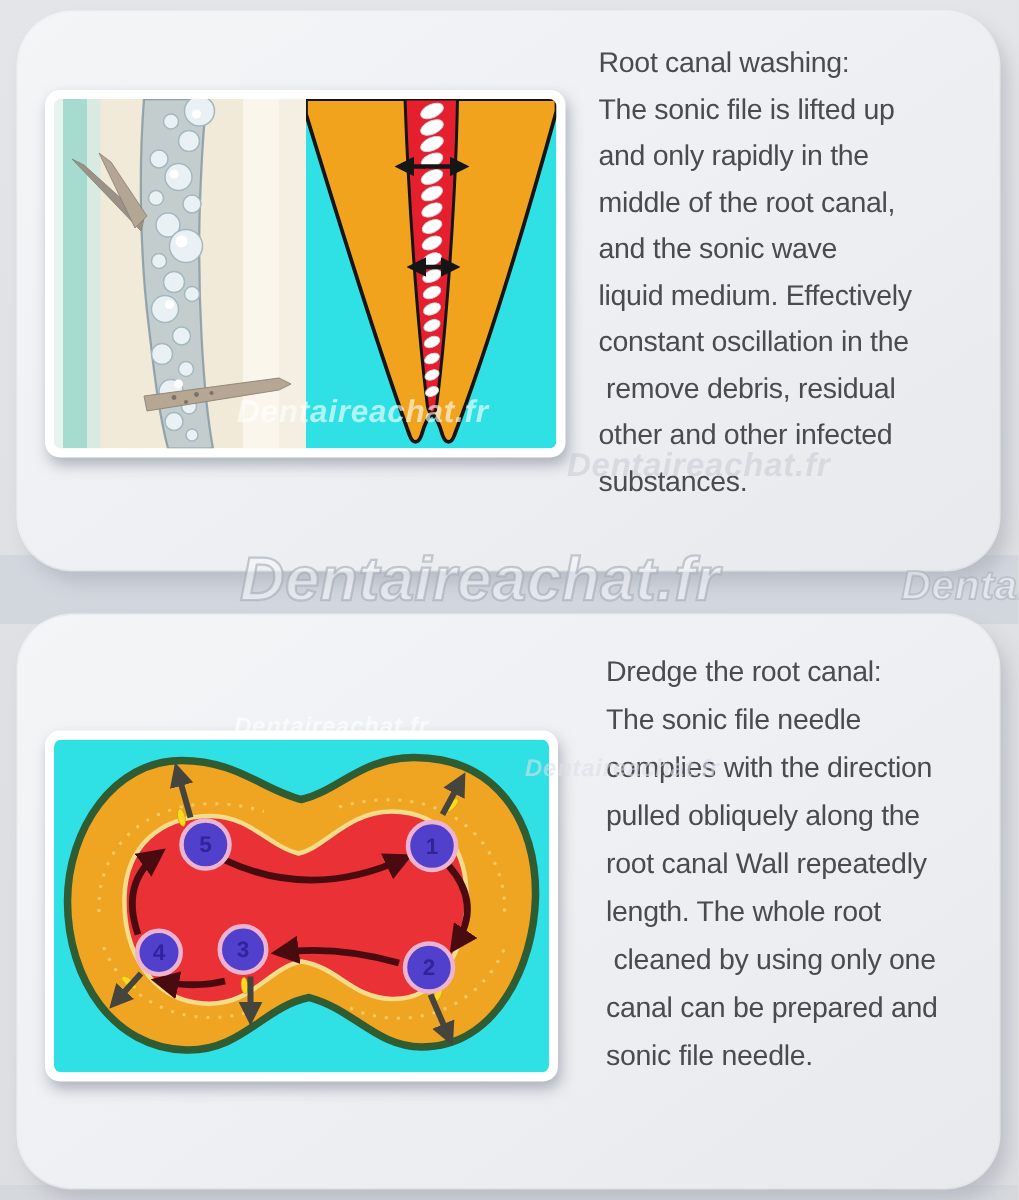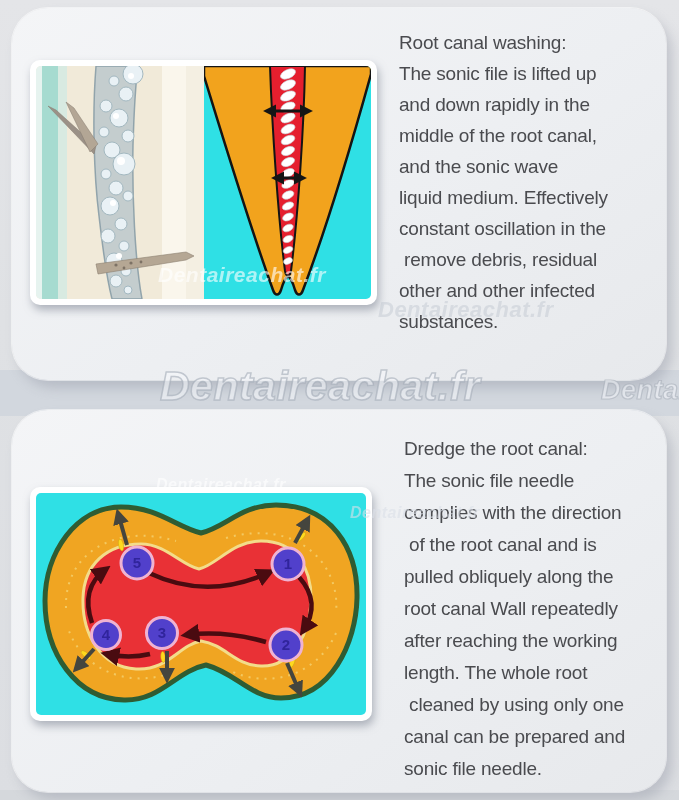--- a/index.html
+++ b/index.html
@@ -136,21 +136,21 @@
             <line x1="63" y1="45" x2="105" y2="45" marker-start="url(#mBlk)" marker-end="url(#mBlk)"></line>
             <line x1="71" y1="112" x2="99" y2="112" marker-start="url(#mBlk)" marker-end="url(#mBlk)"></line>
           </g>
         </svg>
       </div>
     </div>
 
     <div class="text-block text1">
       <div class="line">Root canal washing:</div>
       <div class="line">The sonic file is lifted up</div>
-      <div class="line">and down rapidly in the</div>
+      <div class="line">and only rapidly in the</div>
       <div class="line">middle of the root canal,</div>
       <div class="line">and the sonic wave</div>
       <div class="line">liquid medium. Effectively</div>
       <div class="line">constant oscillation in the</div>
       <div class="line"> remove debris, residual</div>
       <div class="line">other and other infected</div>
       <div class="line">substances.</div>
     </div>
   </section>
 
@@ -226,24 +226,22 @@
             </g>
           </g>
         </svg>
       </div>
     </div>
 
     <div class="text-block text2">
       <div class="line">Dredge the root canal:</div>
       <div class="line">The sonic file needle</div>
       <div class="line">complies with the direction</div>
-      <div class="line"> of the root canal and is</div>
       <div class="line">pulled obliquely along the</div>
       <div class="line">root canal Wall repeatedly</div>
-      <div class="line">after reaching the working</div>
       <div class="line">length. The whole root</div>
       <div class="line"> cleaned by using only one</div>
       <div class="line">canal can be prepared and</div>
       <div class="line">sonic file needle.</div>
     </div>
   </section>
 
   <div class="wm wm1">Dentaireachat.fr</div>
   <div class="wm wm2">Dentaireachat.fr</div>
   <div class="wm wm3">Dentaireachat.fr</div>

